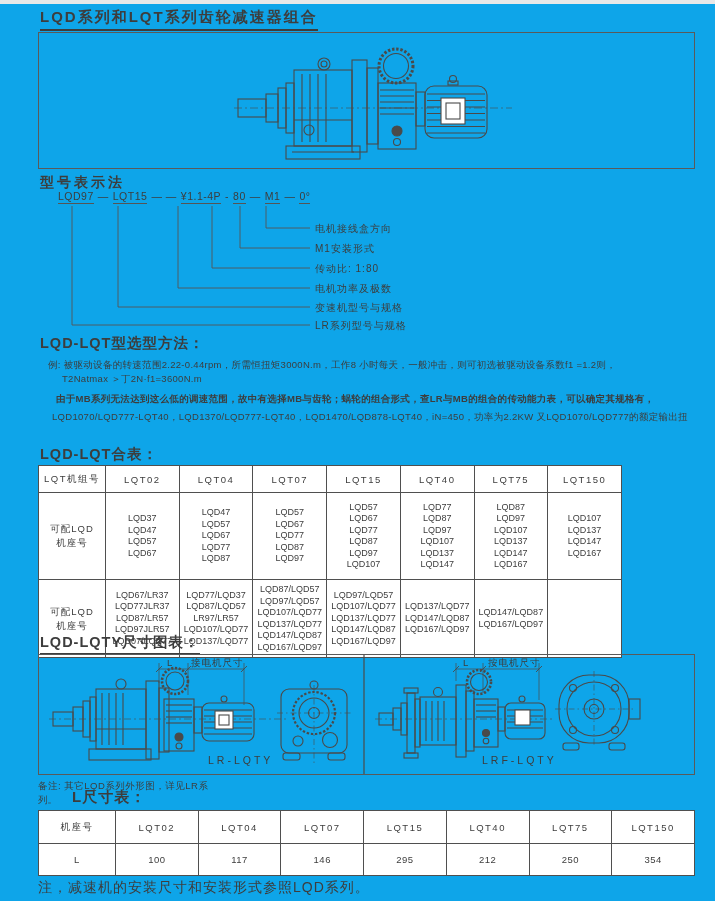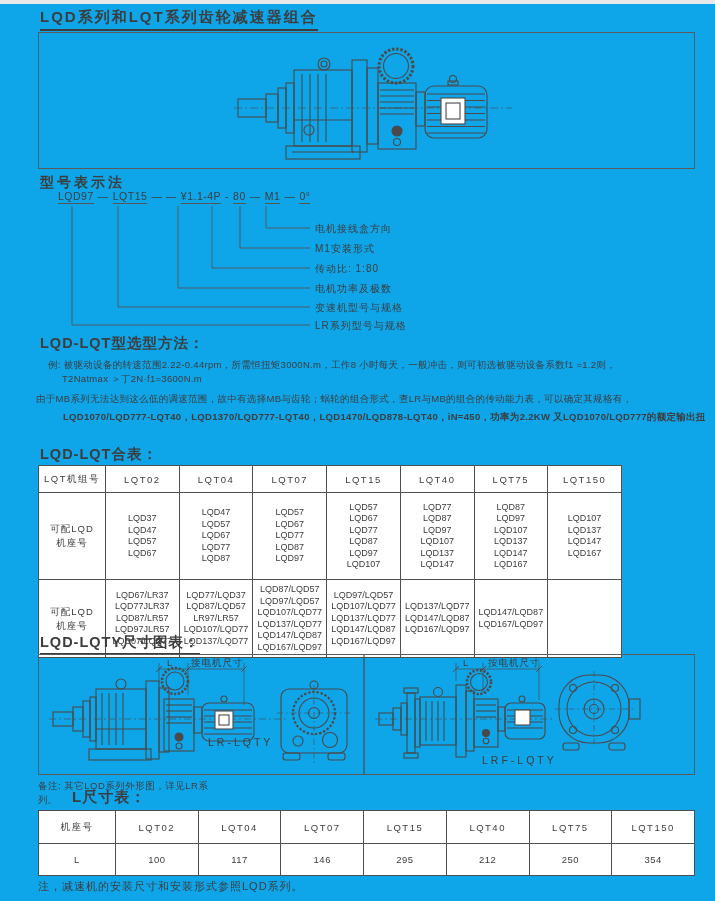--- a/index.html
+++ b/index.html
@@ -24,22 +24,22 @@
   .code-diagram { left:38px; top:186px; width:470px; height:145px; }
   .code-line { position:absolute; left:18px; top:0; display:flex; align-items:flex-start; font-size:10.5px; letter-spacing:0.5px; white-space:nowrap; }
   .code-line span { margin:0 2px; }
   .code-u { border-bottom:1px solid #555; padding-bottom:1px; }
   .code-label { position:absolute; left:277px; font-size:10px; letter-spacing:1px; white-space:nowrap; }
 
   .h-selection { left:40px; top:330px; font-size:14.5px; font-weight:bold; letter-spacing:1px; }
   .para-line { position:absolute; font-size:9.5px; white-space:nowrap; letter-spacing:0.3px; }
   .pl0 { left:48px; top:355px; }
   .pl1 { left:62px; top:369px; }
-  .pl2 { left:36px; top:389px; }
-  .pl3 { left:63px; top:407px;font-weight:bold; }
+  .pl2 { left:56px; top:389px;font-weight:bold; }
+  .pl3 { left:52px; top:407px; }
   .pl4 { left:48px; top:425px; }
 
   .h-comb { left:40px; top:441px; font-size:14.5px; font-weight:bold; letter-spacing:1px;
     border-bottom:8px solid #22c55e; padding-bottom:1px; }
 
   table.t { position:absolute; border-collapse:collapse; table-layout:fixed; background:#fff; }
   table.t th, table.t td {
     border:1px solid #4f4f4f; text-align:center; vertical-align:middle;
     white-space:pre-line; font-weight:normal; color:#3d3d3d;
   }
@@ -59,21 +59,21 @@
 
   .note-1 { left:38px; top:776px; font-size:9.5px; letter-spacing:0.5px; }
   .note-2 { left:38px; top:790px; font-size:9.5px; }
   .h-ltable { left:72px; top:784px; font-size:15px; font-weight:bold; letter-spacing:1px; }
 
   .t-l { left:38px; top:806px; width:657px; }
   .t-l col.c0 { width:77px; }
   .t-l th { height:33px; font-size:9.5px; letter-spacing:1.5px; }
   .t-l td { height:32px; font-size:9.5px; letter-spacing:0.5px; }
 
-  .footer { left:38px; top:875px; font-size:11px; letter-spacing:1px; }
+  .footer { left:38px; top:875px; font-size:14px; letter-spacing:1px; }
 </style>
 </head>
 <body>
 
 <div class="page">
 
   <div class="abs title">LQD系列和LQT系列齿轮减速器组合</div>
 
   <div class="abs top-box">
     <svg class="abs" style="left:195px; top:3px;" width="280" height="130" viewBox="0 0 280 130">
@@ -370,21 +370,21 @@
         <line x1="516" y1="54" x2="594" y2="54" stroke-dasharray="6 3 1.5 3" stroke-width="0.6"></line>
         <line x1="555" y1="16" x2="555" y2="92" stroke-dasharray="6 3 1.5 3" stroke-width="0.6"></line>
         <rect x="590" y="44" width="11" height="20"></rect>
         <rect x="524" y="88" width="16" height="7" rx="2.5"></rect>
         <rect x="570" y="88" width="16" height="7" rx="2.5"></rect>
       </g>
     </svg>
 
     <div class="dim-label" style="left:128px; top:2px;">L</div>
     <div class="dim-label" style="left:152px; top:2px;">接电机尺寸</div>
-    <div class="caption" style="left:122px; top:81px;padding-left:47px;">LR-LQTY</div>
+    <div class="caption" style="left:122px; top:99px;padding-left:47px;">LR-LQTY</div>
     <div class="dim-label" style="left:424px; top:2px;">L</div>
     <div class="dim-label" style="left:449px; top:2px;">按电机尺寸</div>
     <div class="caption" style="left:443px; top:99px;">LRF-LQTY</div>
   </div>
 
   <div class="abs note-1">备注: 其它LQD系列外形图，详见LR系</div>
   <div class="abs note-2">列。</div>
   <div class="abs h-ltable">L尺寸表：</div>
 
   <table class="t t-l">

